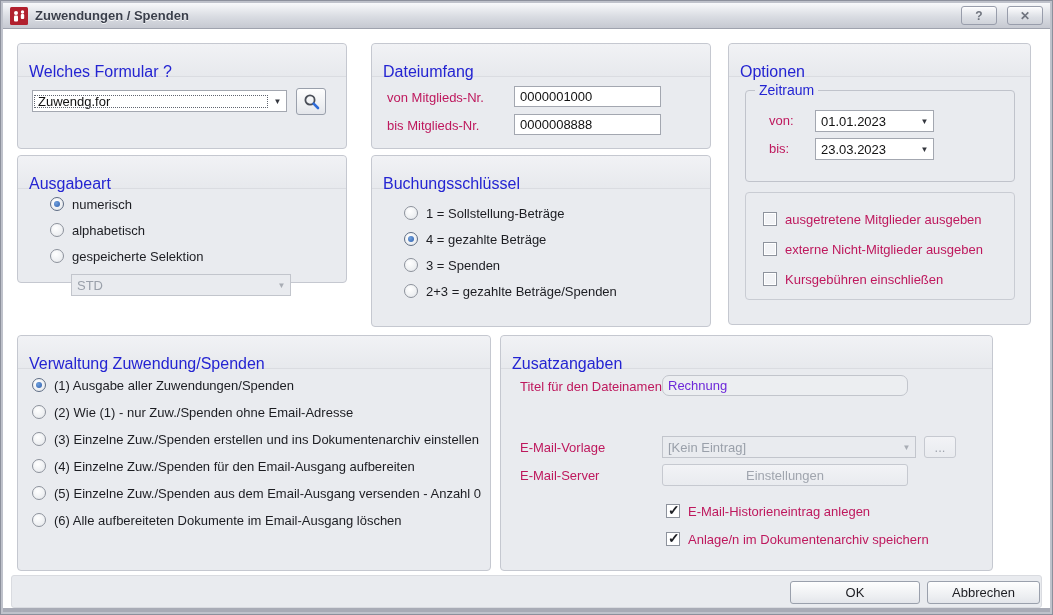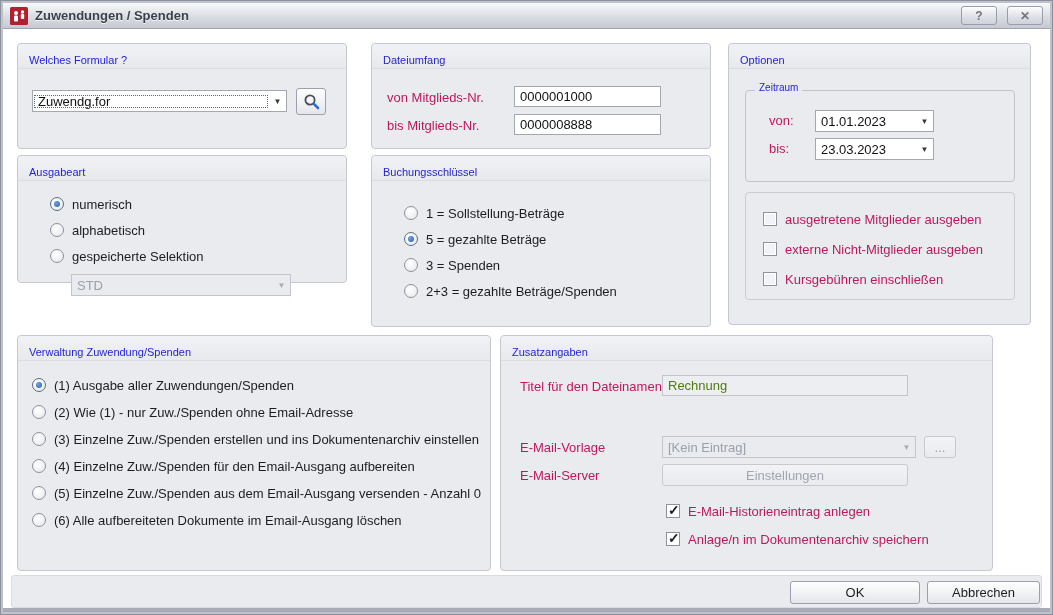--- a/index.html
+++ b/index.html
@@ -26,43 +26,43 @@
     color:#70757f; font-size:12px; font-weight:bold;
     display:flex; align-items:center; justify-content:center; margin-left:3px;
     box-shadow:0 1px 0 rgba(255,255,255,.6) inset;
   }
   
   .group {
     position:absolute; background:#e9ebef;
     border:1px solid #c5c8d0; border-radius:4px;
   }
   .group-header {
-    height:25px; line-height:24px; padding:4px 11px;
-    font-size:11px; color:#2424d2;
+    height:25px; line-height:24px; padding:16px 11px;
+    font-size:16px; color:#2424d2;
     background:linear-gradient(#f1f2f5,#e7e9ed);
     border-bottom:1px solid #dadce1;
     border-radius:4px 4px 0 0;
   }
   
   .label { position:absolute; font-size:13px; color:#be185d; white-space:nowrap;text-align:right; }
   .input {
     position:absolute; height:21px; background:#fff; border:1px solid #a3a7b0;
     font-size:13px; color:#111; padding:0 5px; display:flex; align-items:center;
   }
   .combo {
     position:absolute; height:22px; background:#fff; border:1px solid #a3a7b0;
     display:flex; align-items:center; font-size:13px; color:#111;
   }
   .combo .val { flex:1; padding:0 5px; white-space:nowrap; overflow:hidden; }
   .combo.focus .val { outline:1px dotted #606570; outline-offset:-2px; }
   .combo .arrow { width:17px; text-align:center; font-size:8px; color:#33363d; }
   .combo.disabled { background:#e9ebef; border-color:#c2c5cc; }
   .combo.disabled .val { color:#9aa0aa; }
   .combo.disabled .arrow { color:#a8acb4; }
-  .input.disabled { background:#eceef1; border-color:#c2c5cc; color:#4d7c0f; }
+  .input.disabled { background:#eceef1; border-color:#c2c5cc; color:#6d28d9;border-radius:7px; }
   .btn {
     position:absolute; border:1px solid #9aa0ac; border-radius:3px;
     background:linear-gradient(#fefefe,#eceef1 70%,#e3e5ea);
     font-size:13px; color:#1c1d22; display:flex; align-items:center; justify-content:center;
   }
   .btn.disabled { color:#a0a5ae; border-color:#c6c9d0; background:linear-gradient(#f2f3f6,#e9ebef); }
   .radio-row { position:absolute; display:flex; align-items:center; gap:8px; height:16px; }
   .radio {
     width:14px; height:14px; border-radius:50%;
     border:1px solid #8d929c; background:radial-gradient(circle at 40% 35%, #ffffff, #e3e6ea);
@@ -83,21 +83,21 @@
   .checkbox.on { background:#fff; }
   .checkbox.on::after {
     content:"\2713"; position:absolute; left:1px; top:-3px;
     font-size:14px; font-weight:bold; color:#1d1f24;
   }
   .fieldset {
     position:absolute; border:1px solid #c0c3cb; border-radius:4px;
   }
   .fieldset .legend {
     position:absolute; top:-9px; left:9px; padding:0 4px;
-    background:#e9ebef; font-size:10px; color:#2424d2;
+    background:#e9ebef; font-size:14px; color:#2424d2;
   }
   .panel { position:absolute; border:1px solid #c9ccd3; border-radius:4px; }
   
   .bottombar {
     position:absolute; left:8px; right:8px; top:572px; height:33px;
     background:#e9ebef; border:1px solid #d9dbe0; border-radius:3px;
   }
 </style>
 </head>
 <body>
@@ -201,21 +201,21 @@
   </div>
 
   <div class="group" style="left:368px; top:152px; width:340px; height:172px;">
     <div class="group-header">Buchungsschlüssel</div>
     <div class="radio-row" style="left:32px; top:49px;">
       <span class="radio"></span>
       <span class="rlabel">1 = Sollstellung-Beträge</span>
     </div>
     <div class="radio-row" style="left:32px; top:75px;">
       <span class="radio on"></span>
-      <span class="rlabel">5 = gezahlte Beträge</span>
+      <span class="rlabel">4 = gezahlte Beträge</span>
     </div>
     <div class="radio-row" style="left:32px; top:101px;">
       <span class="radio"></span>
       <span class="rlabel">3 = Spenden</span>
     </div>
     <div class="radio-row" style="left:32px; top:127px;">
       <span class="radio"></span>
       <span class="rlabel">2+3 = gezahlte Beträge/Spenden</span>
     </div>
   </div>

